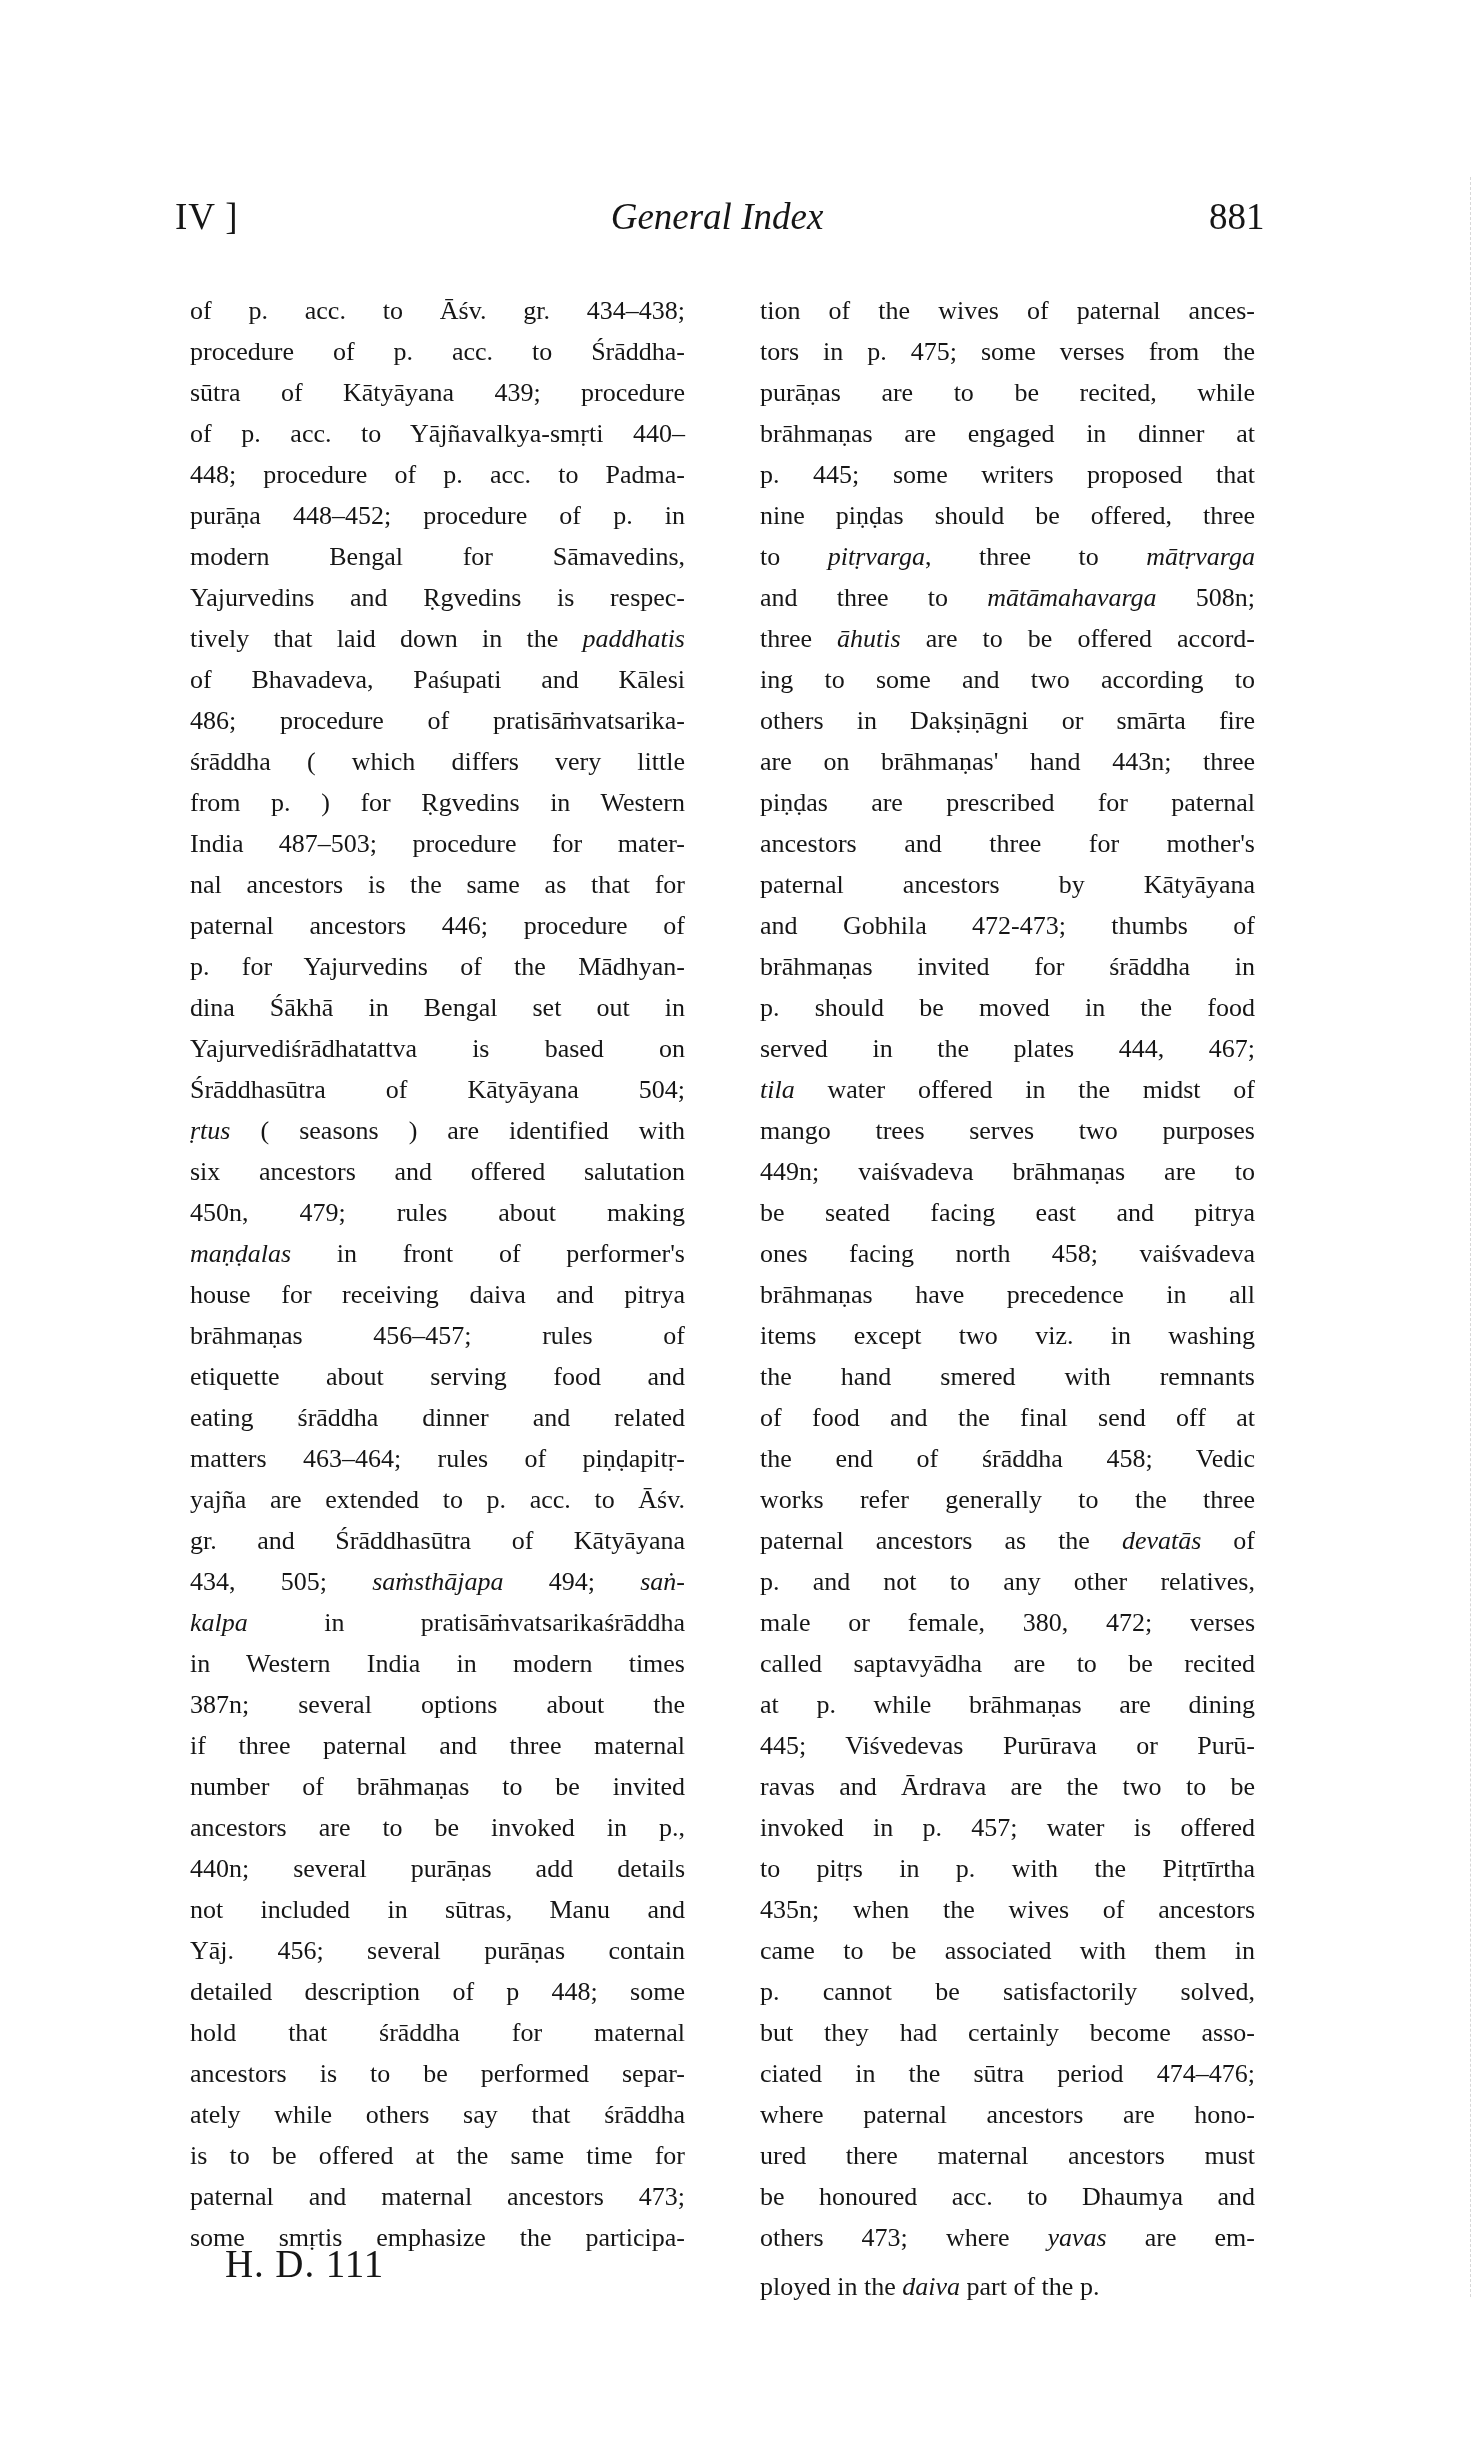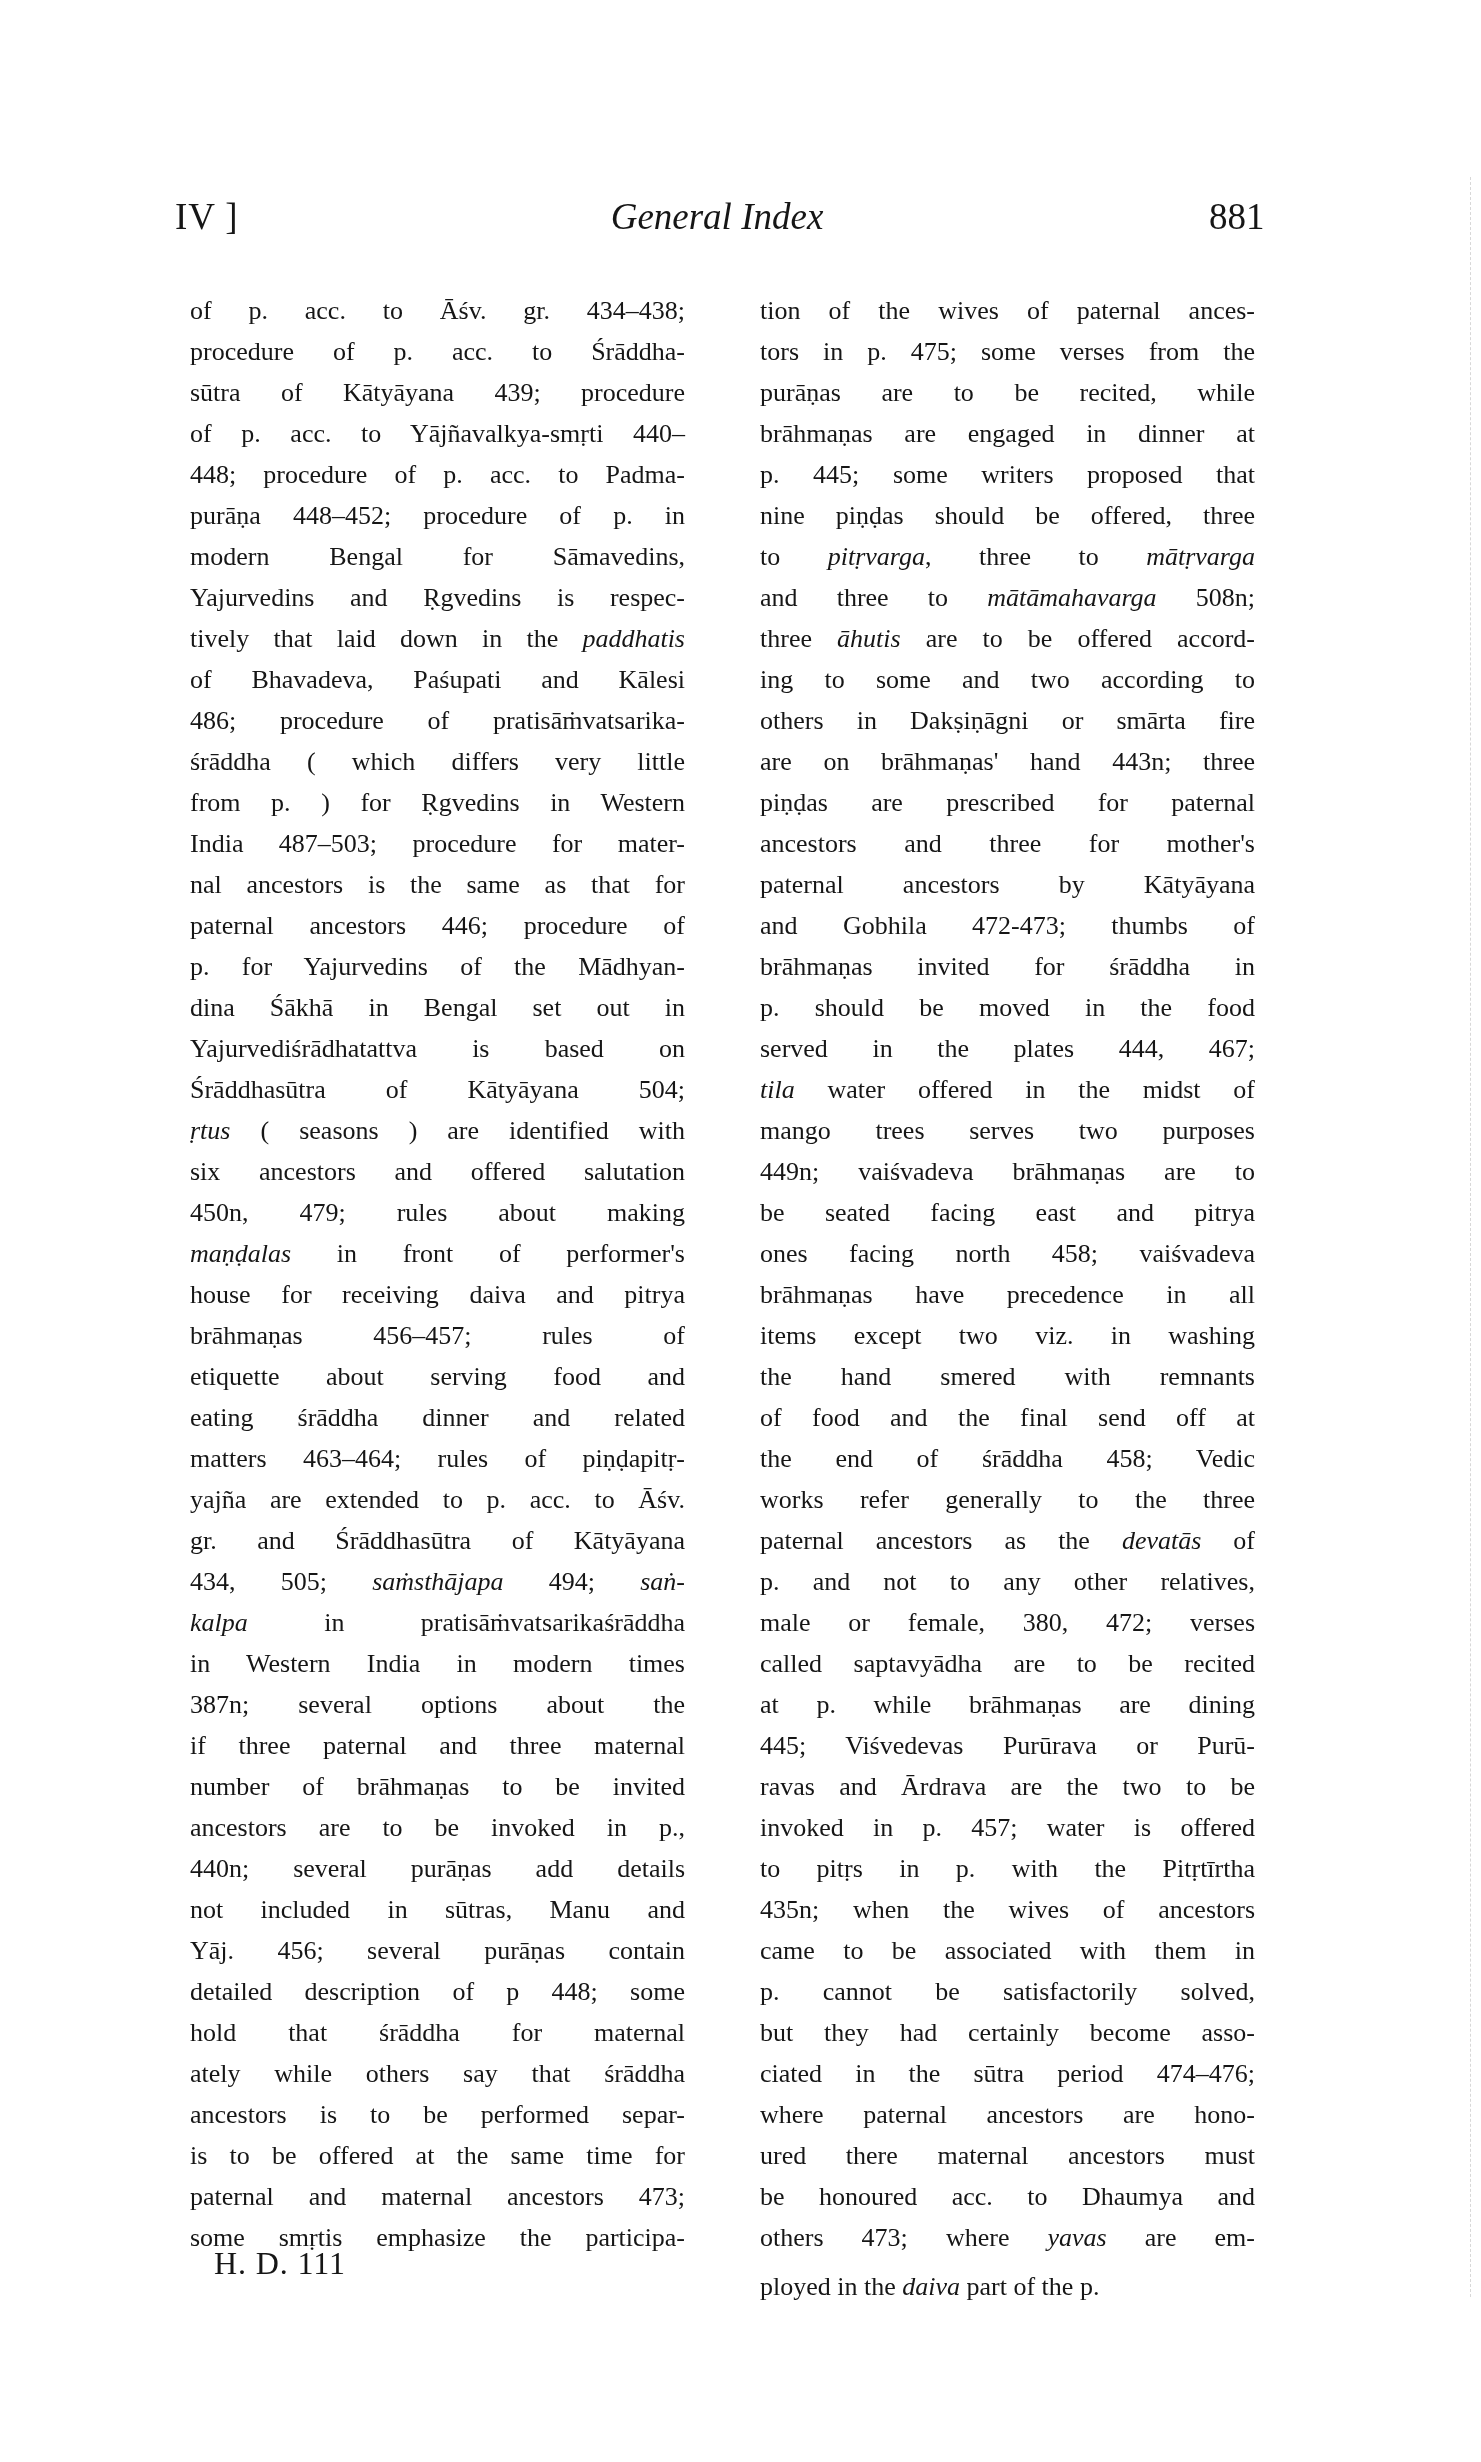--- a/index.html
+++ b/index.html
@@ -10,21 +10,21 @@
   .hdr-center { left: 0; width: 1482px; text-align: center; font-style: italic; padding-right: 48px; box-sizing: border-box; }
   .hdr-right { left: 1209px; text-align: right; }
   .col { position: absolute; top: 290px; width: 495px; }
   .col-left { left: 190px; }
   .col-right { left: 760px; }
   .line { display: block; height: 41px; line-height: 41px; font-size: 26px;
           text-align: justify; text-align-last: justify; white-space: nowrap; overflow: visible; }
   .line.last { text-align-last: left; margin-top: 8px; }
   .line span { white-space: normal; }
   .line i { font-style: italic; }
-  .footer { position: absolute; left: 214px; top: 2246px; font-size: 32px; line-height: 35px; letter-spacing: 0.9px; }
+  .footer { position: absolute; left: 225px; top: 2246px; font-size: 39px; line-height: 35px; letter-spacing: 0.9px; }
   .edge-rule { position: absolute; left: 1470px; top: 177px; width: 0; height: 2120px;
                border-left: 0.9px dashed #d8d8d8; }
   .line-inner { display: inline-block; width: 100%; text-align: justify; text-align-last: justify; white-space: normal; }
   .last .line-inner { text-align-last: left; }
 </style>
 </head>
 <body>
 
 <div>
   <div class="hdr hdr-left">IV ]</div>
@@ -68,22 +68,22 @@
       <div class="line"><span class="line-inner">in Western India in modern times</span></div>
       <div class="line"><span class="line-inner">387n; several options about the</span></div>
       <div class="line"><span class="line-inner">if three paternal and three maternal</span></div>
       <div class="line"><span class="line-inner">number of brāhmaṇas to be invited</span></div>
       <div class="line"><span class="line-inner">ancestors are to be invoked in p.,</span></div>
       <div class="line"><span class="line-inner">440n; several purāṇas add details</span></div>
       <div class="line"><span class="line-inner">not included in sūtras, Manu and</span></div>
       <div class="line"><span class="line-inner">Yāj. 456; several purāṇas contain</span></div>
       <div class="line"><span class="line-inner">detailed description of p 448; some</span></div>
       <div class="line"><span class="line-inner">hold that śrāddha for maternal</span></div>
+      <div class="line"><span class="line-inner">ancestors is to be performed separ-</span></div>
       <div class="line"><span class="line-inner">ately while others say that śrāddha</span></div>
-      <div class="line"><span class="line-inner">ancestors is to be performed separ-</span></div>
       <div class="line"><span class="line-inner">is to be offered at the same time for</span></div>
       <div class="line"><span class="line-inner">paternal and maternal ancestors 473;</span></div>
       <div class="line"><span class="line-inner">some smṛtis emphasize the participa-</span></div>
     </div>
   <div class="col col-right" id="col-right">
       <div class="line"><span class="line-inner">tion of the wives of paternal ances-</span></div>
       <div class="line"><span class="line-inner">tors in p. 475; some verses from the</span></div>
       <div class="line"><span class="line-inner">purāṇas are to be recited, while</span></div>
       <div class="line"><span class="line-inner">brāhmaṇas are engaged in dinner at</span></div>
       <div class="line"><span class="line-inner">p. 445; some writers proposed that</span></div>

